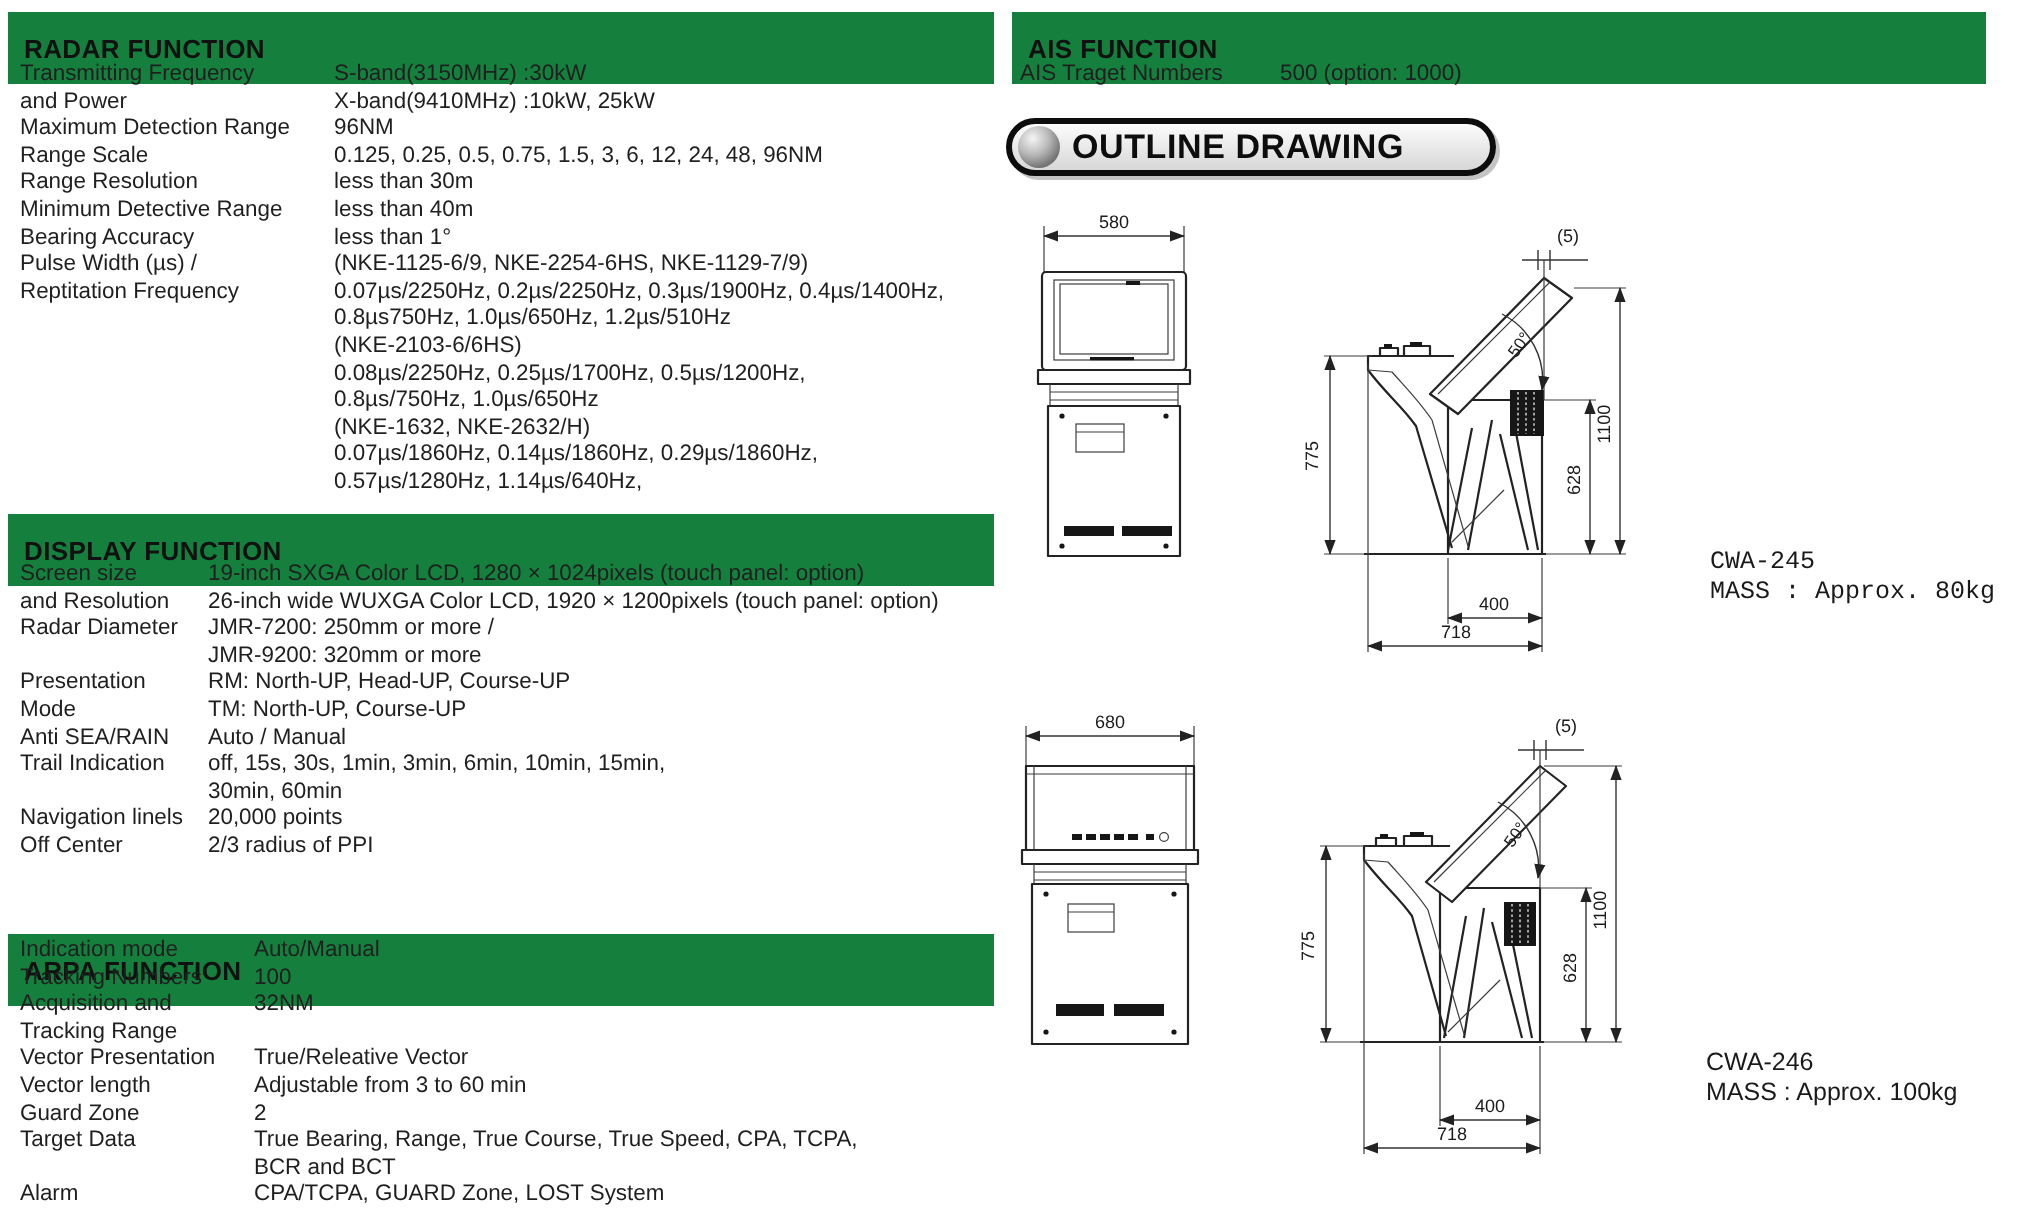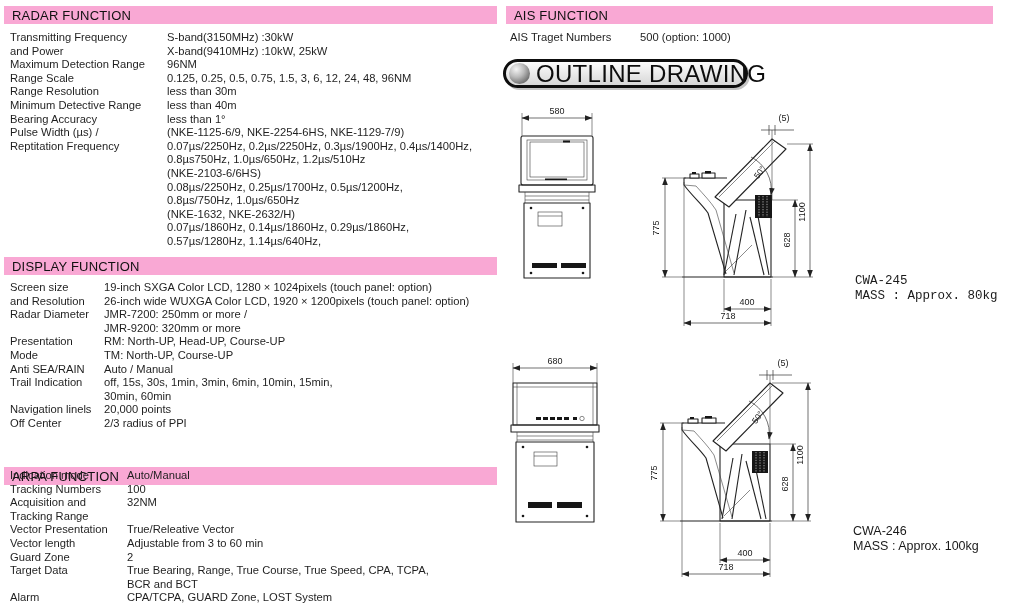--- a/index.html
+++ b/index.html
@@ -1,30 +1,30 @@
 <!DOCTYPE html>
 <html><head>
 <meta charset="utf-8">
 <style>
   html,body{margin:0;padding:0;background:#ffffff;}
   #page{position:relative;width:1010px;height:606px;background:#ffffff;overflow:hidden;
         font-family:"Liberation Sans",sans-serif;color:#1a1a1a;}
-  .bar{position:absolute;height:18px;background:#f9a8d4;display:flex;align-items:center;
-       padding-left:8px;box-sizing:border-box;font-weight:normal;font-size:13px;color:#111;
+  .bar{position:absolute;height:36px;background:#15803d;display:flex;align-items:center;
+       padding-left:8px;box-sizing:border-box;font-weight:bold;font-size:13px;color:#111;
        letter-spacing:0.2px;}
   .spec{position:absolute;display:grid;grid-template-columns:var(--lw) 1fr;
         grid-auto-rows:13.6px;font-size:11.2px;line-height:13.6px;color:#1f1f1f;}
   .spec .l,.spec .v{white-space:nowrap;overflow:visible;}
   .pill{position:absolute;left:503px;top:59px;width:245px;height:29px;box-sizing:border-box;
         border:3px solid #0d0d0d;border-radius:17px;display:flex;align-items:center;
         background:linear-gradient(180deg,#fcfcfc,#d7d7d7);box-shadow:2px 2px 0 #c4c4c4;
         padding:0 8px 0 3px;}
   .pill .ball{width:21px;height:21px;border-radius:50%;flex:0 0 auto;margin-right:6px;
         background:radial-gradient(circle at 35% 30%,#f4f4f4,#b9b9b9 40%,#777 72%,#5d5d5d);}
-  .pill .ttl{font-size:24px;font-weight:normal;color:#0d0d0d;letter-spacing:0.3px;white-space:nowrap;}
+  .pill .ttl{font-size:17px;font-weight:bold;color:#0d0d0d;letter-spacing:0.3px;white-space:nowrap;}
   .model-label{position:absolute;font-size:12.5px;line-height:15px;color:#1a1a1a;white-space:nowrap;}
   svg{position:absolute;}
   .ln{fill:none;stroke:#232323;stroke-width:1.1;stroke-linejoin:round;}
   .lnf{fill:#ffffff;stroke:#232323;stroke-width:1.1;stroke-linejoin:round;}
   .tn{fill:none;stroke:#3c3c3c;stroke-width:0.6;}
   .dm{fill:none;stroke:#333333;stroke-width:0.7;}
   .blk{fill:#161616;stroke:none;}
   .dt{font-family:"Liberation Sans",sans-serif;font-size:9px;fill:#1a1a1a;}
   .dta{font-size:8.5px;}
 </style>

